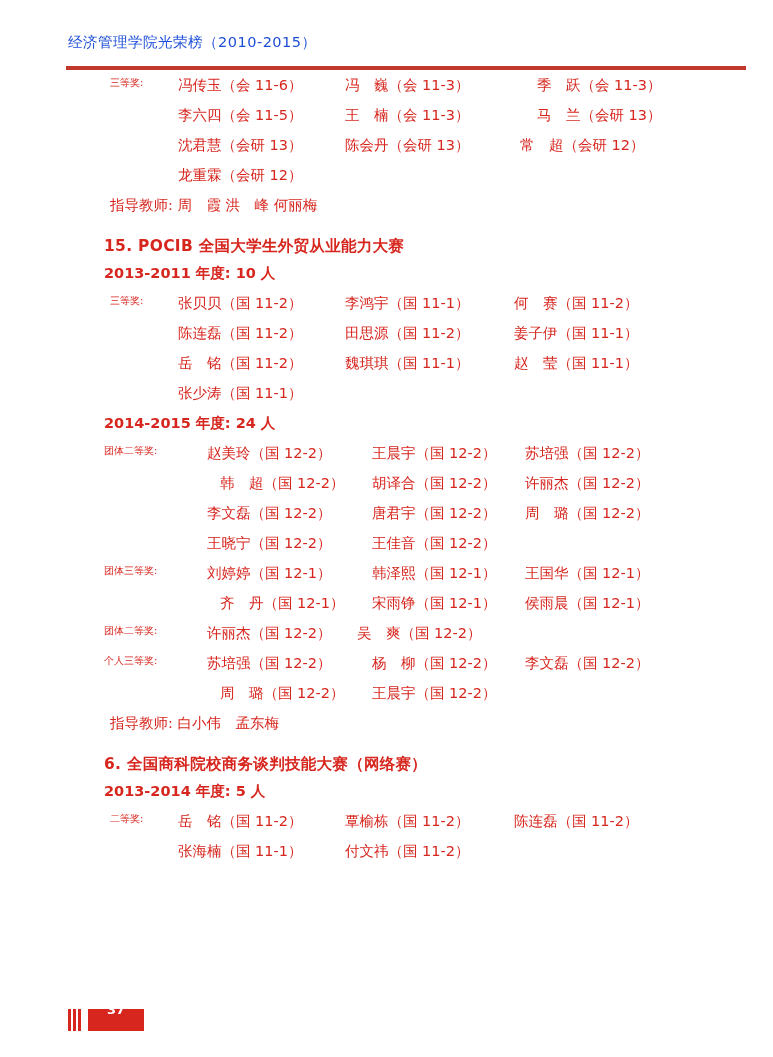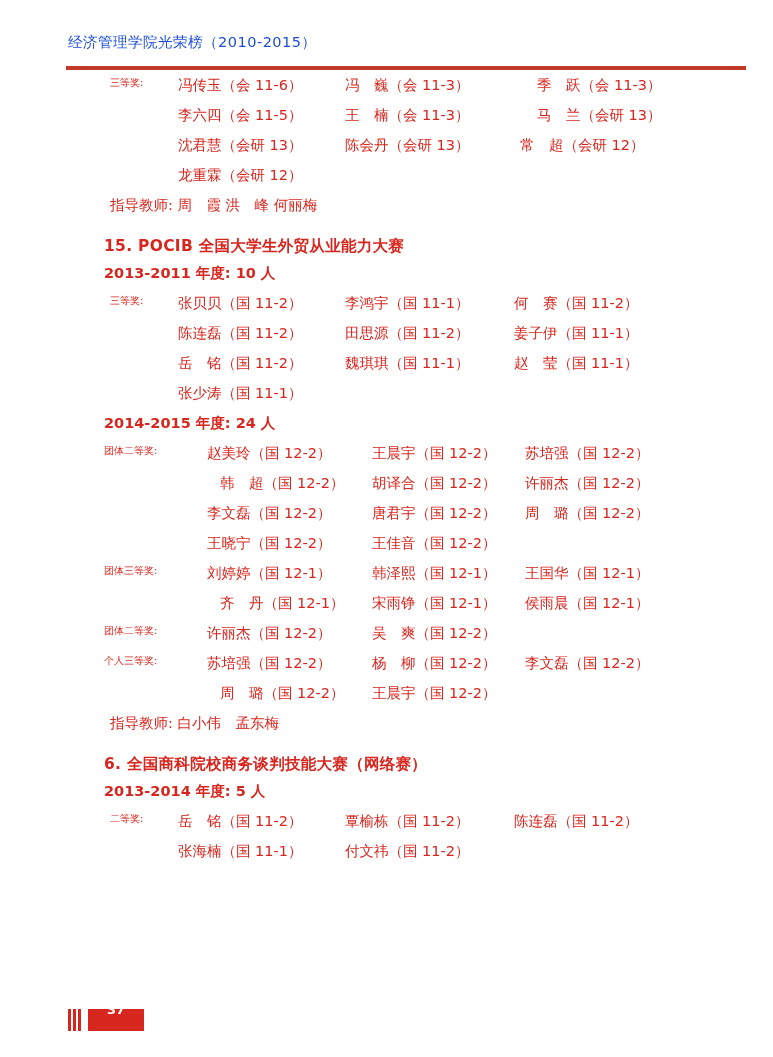--- a/index.html
+++ b/index.html
@@ -202,21 +202,21 @@
         <span class="seg" style="left: 525px;">王国华（国 12-1）</span>
       </div>
       <div class="line">
         <span class="seg" style="left: 220px;">齐　丹（国 12-1）</span>
         <span class="seg" style="left: 372px;">宋雨铮（国 12-1）</span>
         <span class="seg" style="left: 525px;">侯雨晨（国 12-1）</span>
       </div>
       <div class="line">
         <span class="seg label" style="left: 104px;">团体二等奖:</span>
         <span class="seg" style="left: 207px;">许丽杰（国 12-2）</span>
-        <span class="seg" style="left: 372px; text-align: right;">吴　爽（国 12-2）</span>
+        <span class="seg" style="left: 357px; text-align: right;">吴　爽（国 12-2）</span>
       </div>
       <div class="line">
         <span class="seg label" style="left: 104px;">个人三等奖:</span>
         <span class="seg" style="left: 207px;">苏培强（国 12-2）</span>
         <span class="seg" style="left: 372px;">杨　柳（国 12-2）</span>
         <span class="seg" style="left: 525px;">李文磊（国 12-2）</span>
       </div>
       <div class="line">
         <span class="seg" style="left: 220px;">周　璐（国 12-2）</span>
         <span class="seg" style="left: 372px;">王晨宇（国 12-2）</span>

